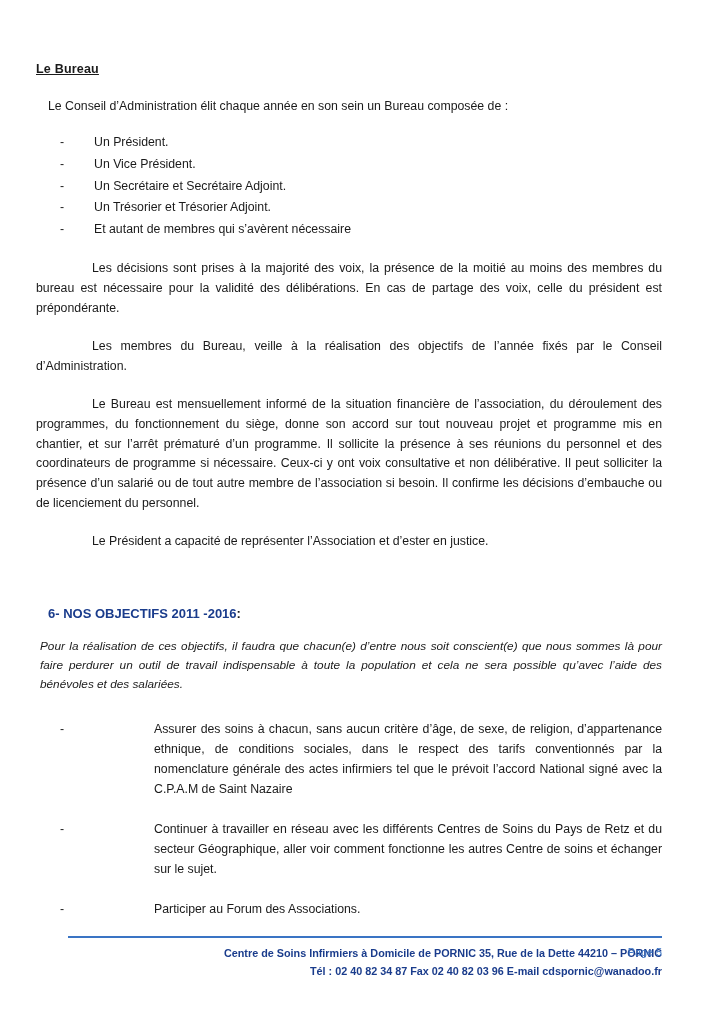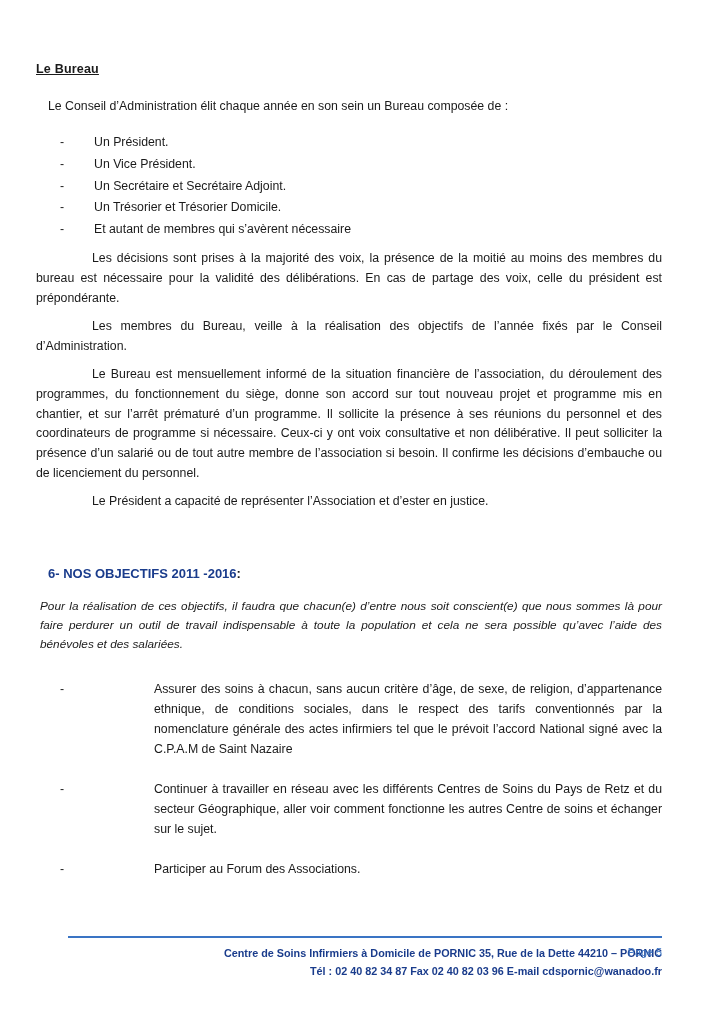--- a/index.html
+++ b/index.html
@@ -56,21 +56,21 @@
     font-size: 12.3px;
     line-height: 1.62;
     text-align: justify;
     margin: 17px 0 0 0;
     text-indent: 56px;
   }
   p.body.first-block {
     margin-top: 20px;
   }
   p.tight {
-    margin-top: 8px;
+    margin-top: 18px;
   }
   .objectives-title {
     font-size: 13px;
     font-weight: bold;
     color: #1a3c8c;
     margin: 54px 0 0 12px;
   }
   .objectives-title .tail {
     color: #1a1a1a;
   }
@@ -135,21 +135,21 @@
 <div class="page">
 
   <h2 class="section-title">Le Bureau</h2>
 
   <p class="intro-line">Le Conseil d’Administration élit chaque année en son sein un Bureau composée de :</p>
 
   <ul class="dash-list">
     <li><span class="dash">-</span><span>Un Président.</span></li>
     <li><span class="dash">-</span><span>Un Vice Président.</span></li>
     <li><span class="dash">-</span><span>Un Secrétaire et Secrétaire Adjoint.</span></li>
-    <li><span class="dash">-</span><span>Un Trésorier et Trésorier Domicile.</span></li>
+    <li><span class="dash">-</span><span>Un Trésorier et Trésorier Adjoint.</span></li>
     <li><span class="dash">-</span><span>Et autant de membres qui s’avèrent nécessaire</span></li>
   </ul>
 
   <p class="body tight">Les décisions sont prises à la majorité des voix, la présence de la moitié au moins des membres du bureau est nécessaire pour la validité des délibérations. En cas de partage des voix, celle du président est prépondérante.</p>
   <p class="body tight">Les membres du Bureau, veille à la réalisation des objectifs de l’année fixés par le Conseil d’Administration.</p>
   <p class="body tight">Le Bureau est mensuellement informé de la situation financière de l’association, du déroulement des programmes, du fonctionnement du siège, donne son accord sur tout nouveau projet et programme mis en chantier, et sur l’arrêt prématuré d’un programme. Il sollicite la présence à ses réunions du personnel et des coordinateurs de programme si nécessaire. Ceux-ci y ont voix consultative et non délibérative. Il peut solliciter la présence d’un salarié ou de tout autre membre de l’association si besoin. Il confirme les décisions d’embauche ou de licenciement du personnel.</p>
   <p class="body tight">Le Président a capacité de représenter l’Association et d’ester en justice.</p>
 
   <h3 class="objectives-title"><span>6- NOS OBJECTIFS 2011 -2016</span><span class="tail">:</span></h3>
 

